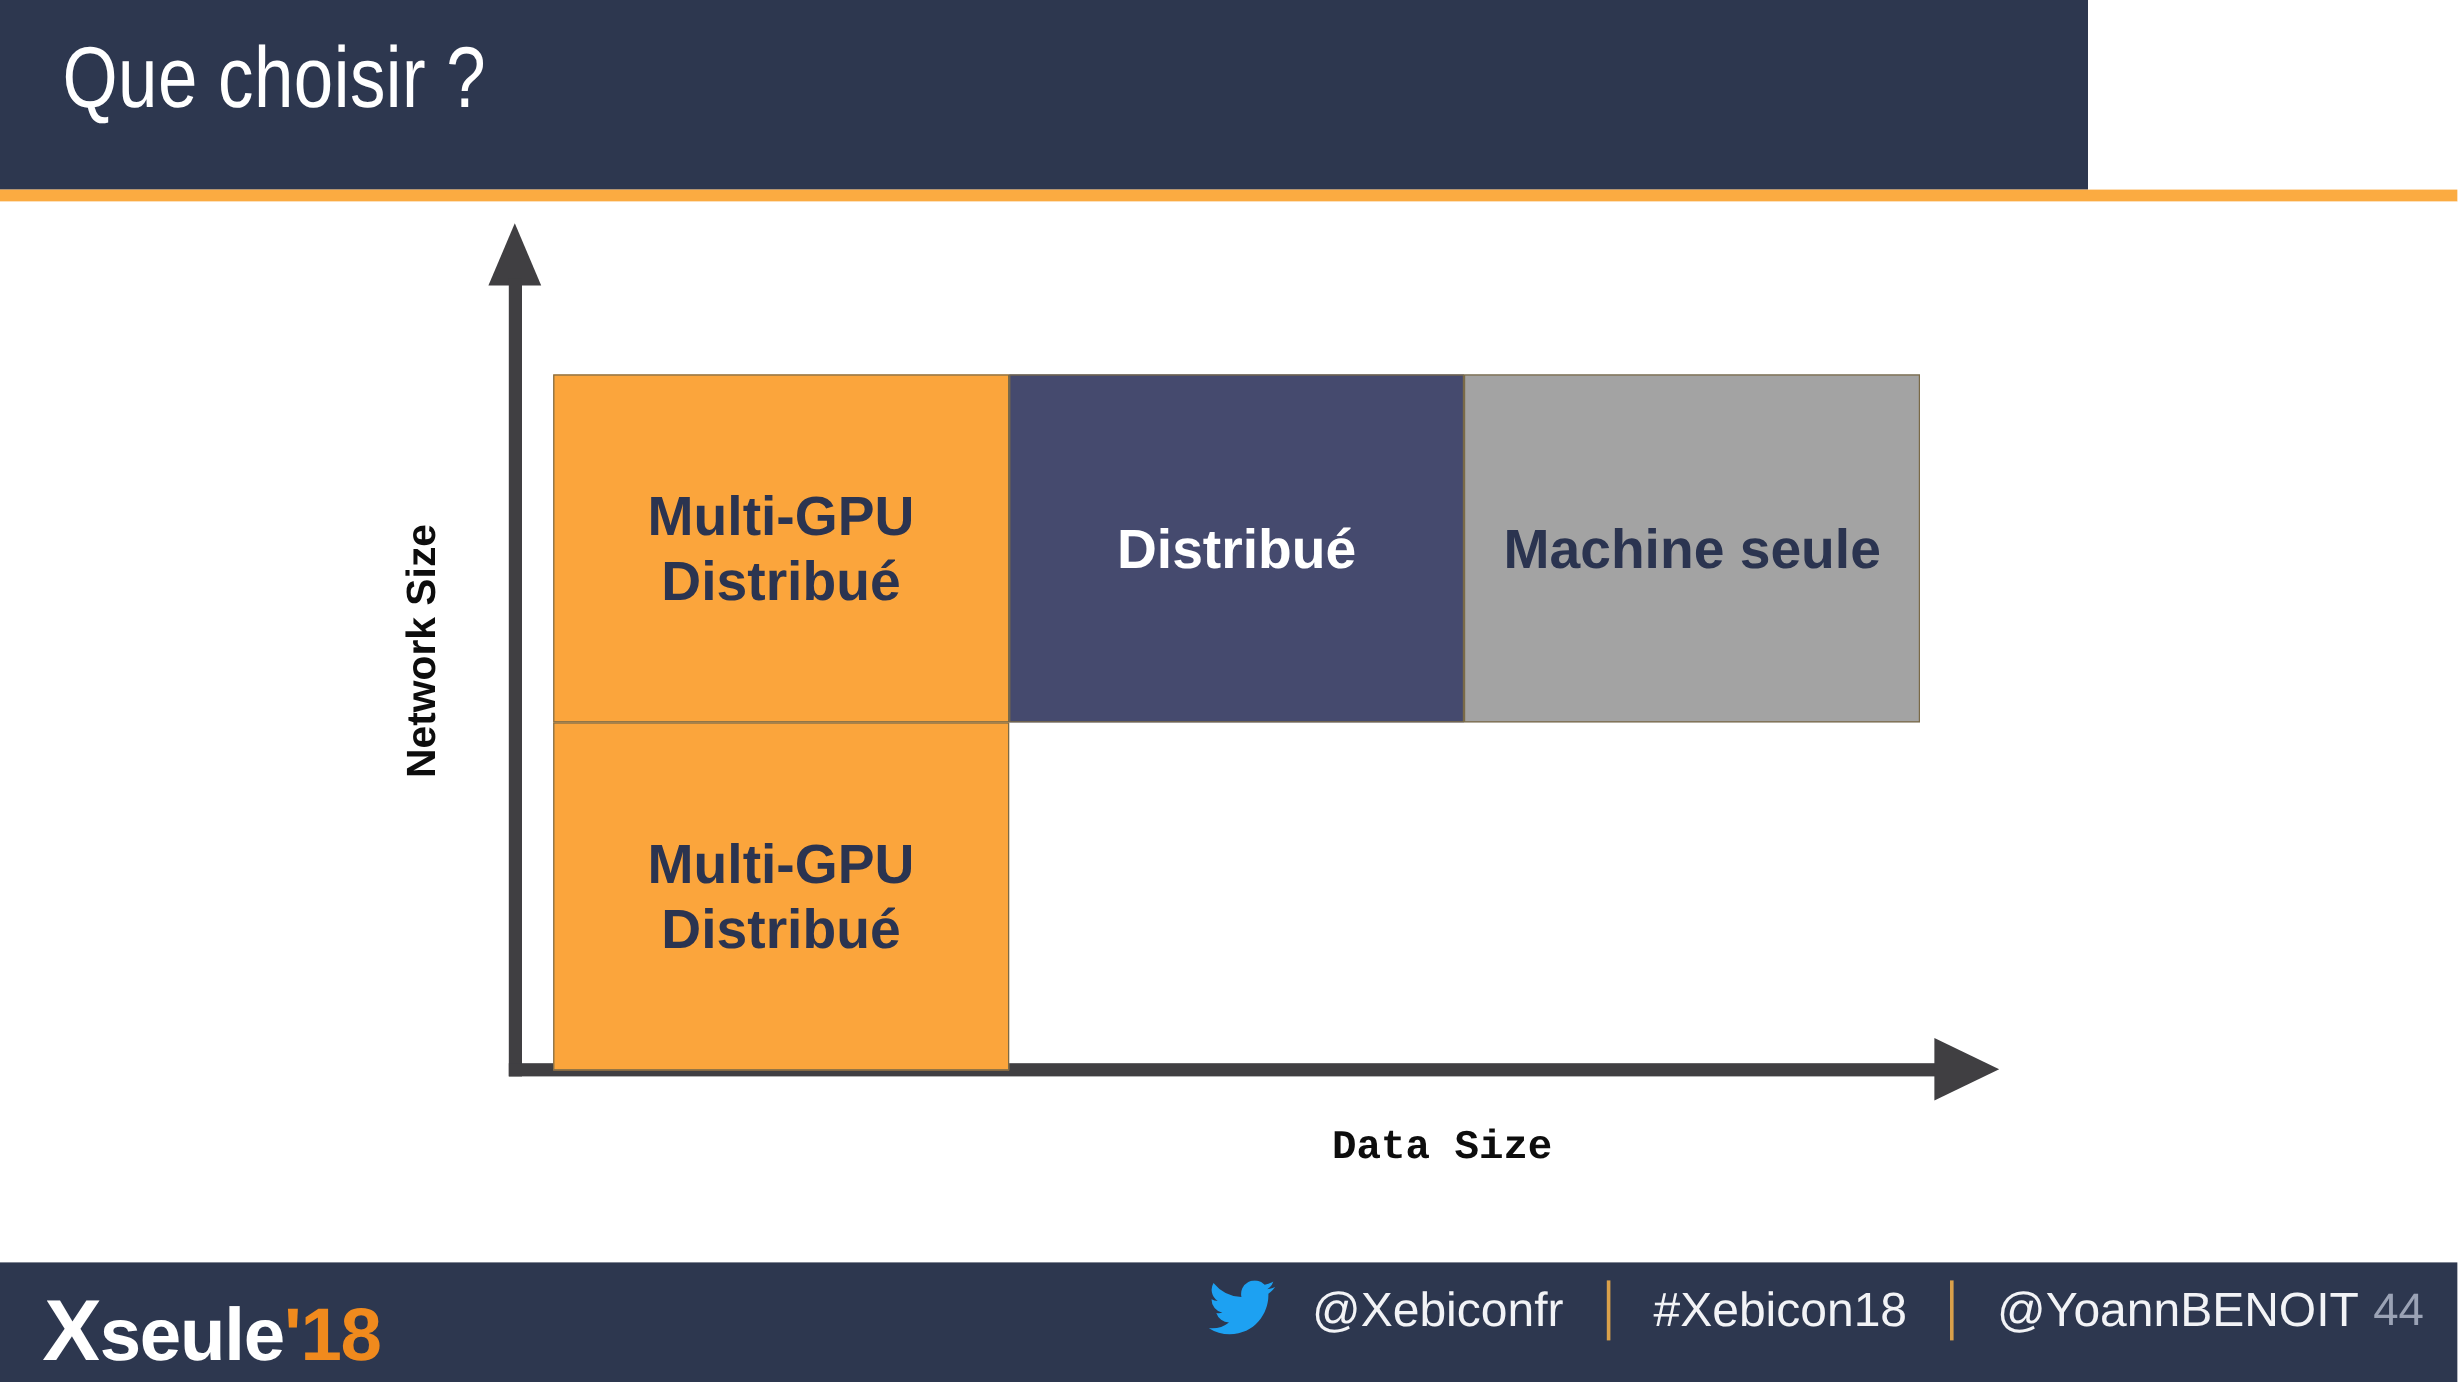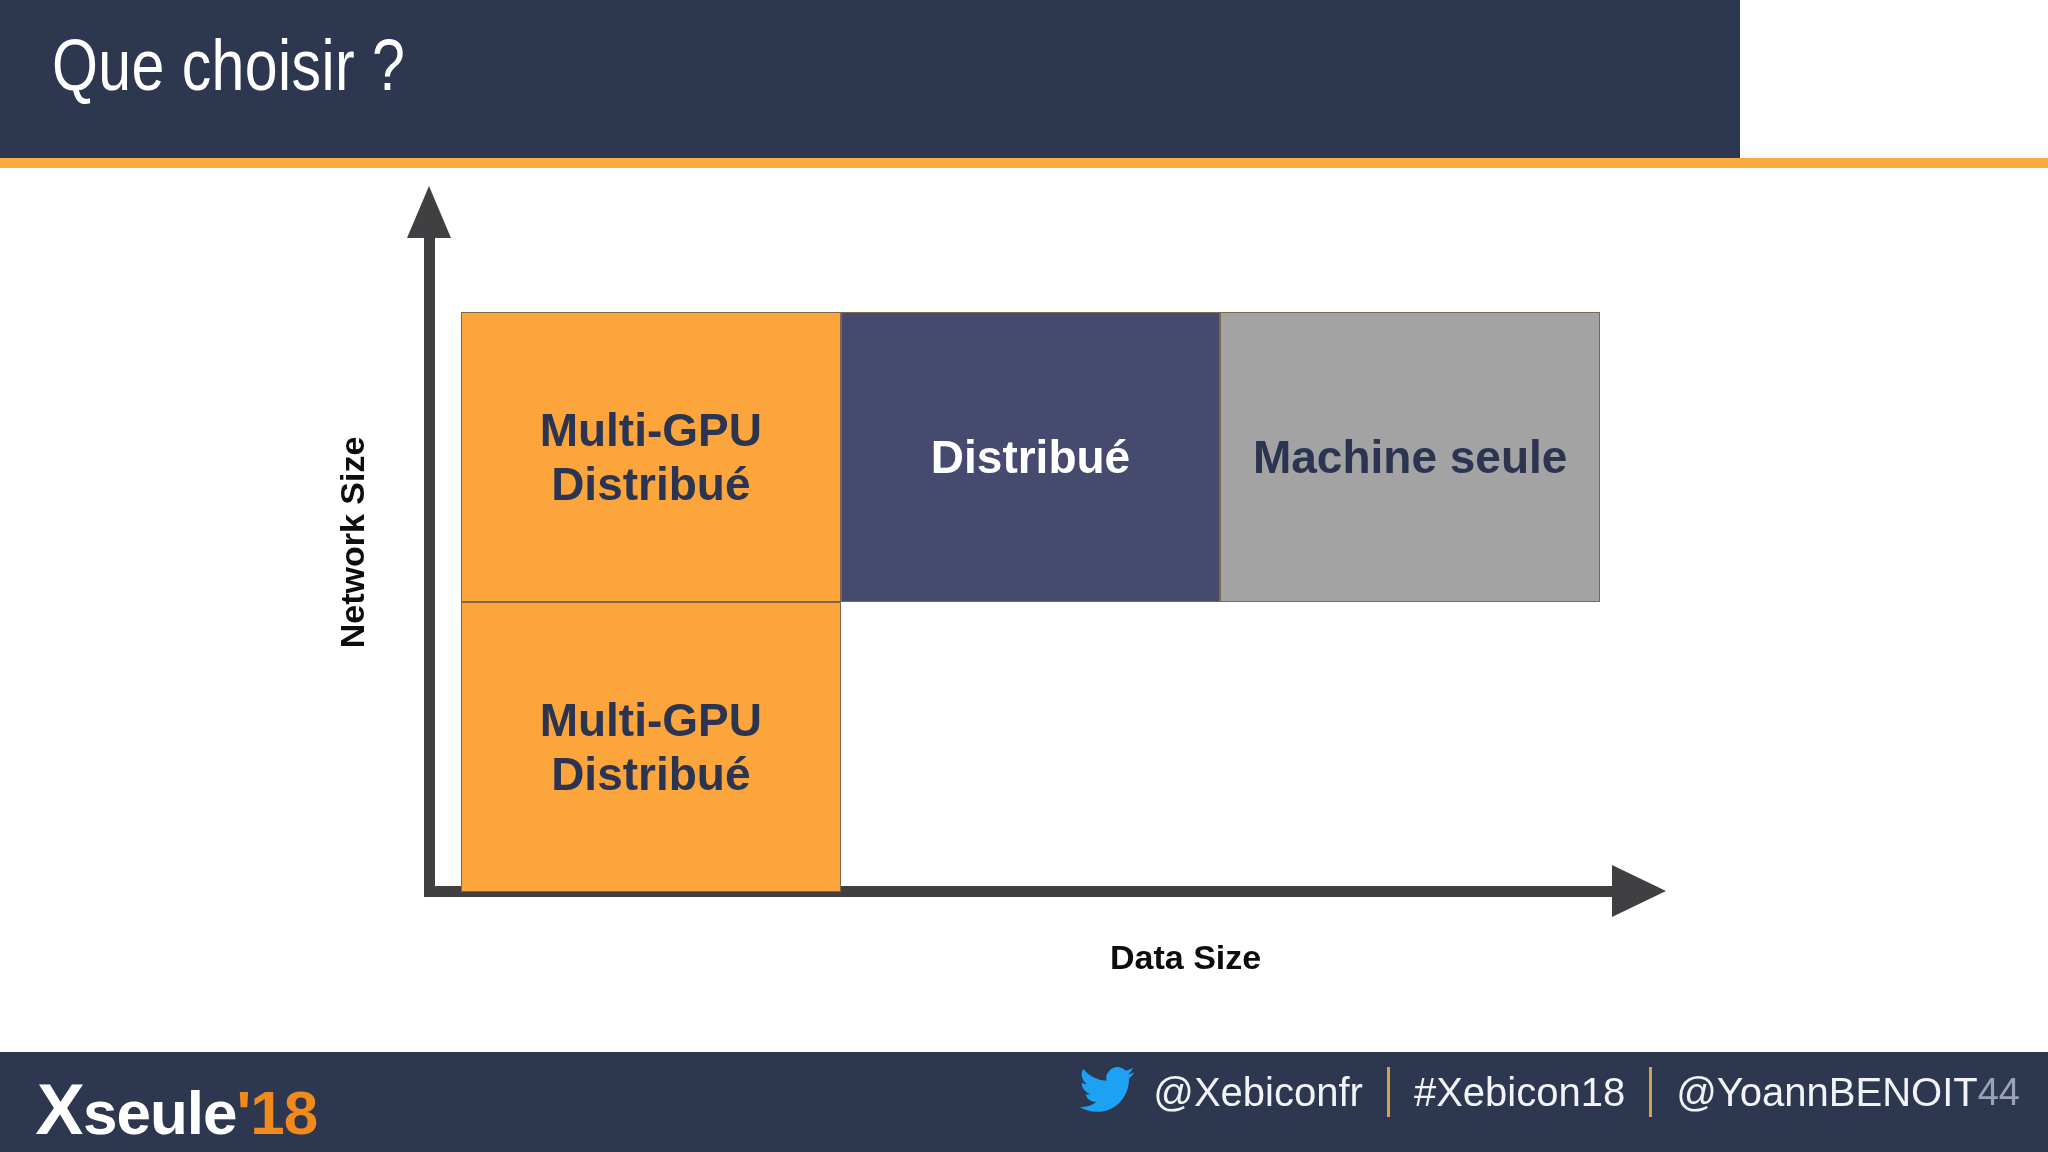--- a/index.html
+++ b/index.html
@@ -103,21 +103,21 @@
     font-family: "Liberation Sans Narrow", "Liberation Sans", sans-serif;
     font-size: 34px;
     font-weight: bold;
     color: #0d0d0d;
     white-space: nowrap;
   }
   #x-axis-title {
     position: absolute;
     left: 1110px;
     top: 770px;
-    font-family: Liberation Sans, sans-serif;
+    font-family: Liberation Mono, monospace;
     font-size: 34px;
     font-weight: bold;
     color: #0d0d0d;
     white-space: nowrap;
   }
 
   
   #quadrant-matrix {
     position: absolute;
     left: 433px;
@@ -182,21 +182,21 @@
   #brand-logo .logo-word { color: #ffffff; }
   #brand-logo .logo-year { color: #f08a1d; }
 
   #footer-meta {
     position: absolute;
     right: 28px;
     top: 0;
     height: 80px;
     display: flex;
     align-items: center;
-    gap: 0;
+    gap: 12px;
   }
   .twitter-bird { margin-right: 18px; display: block; }
   .footer-handle {
     color: #f2f3f6;
     font-family: "Liberation Sans", sans-serif;
     font-size: 40px;
     font-weight: 400;
     white-space: nowrap;
   }
   .footer-divider {

